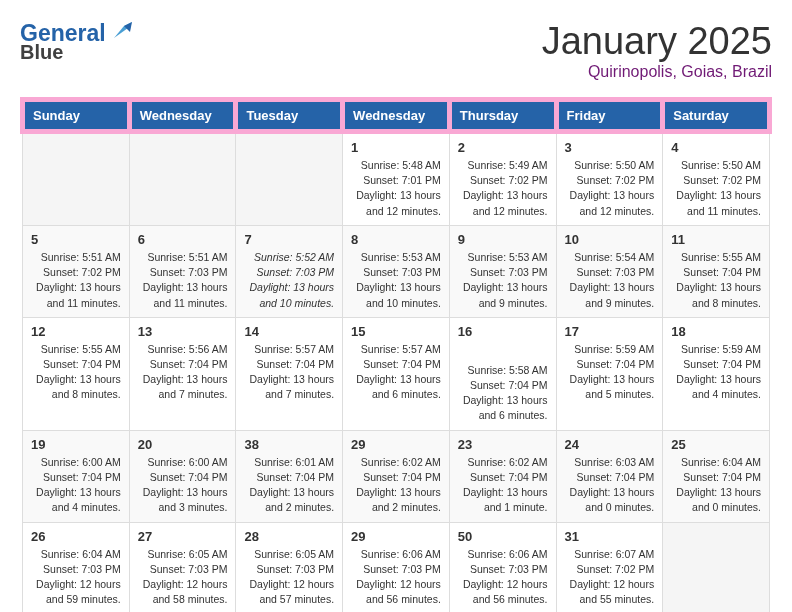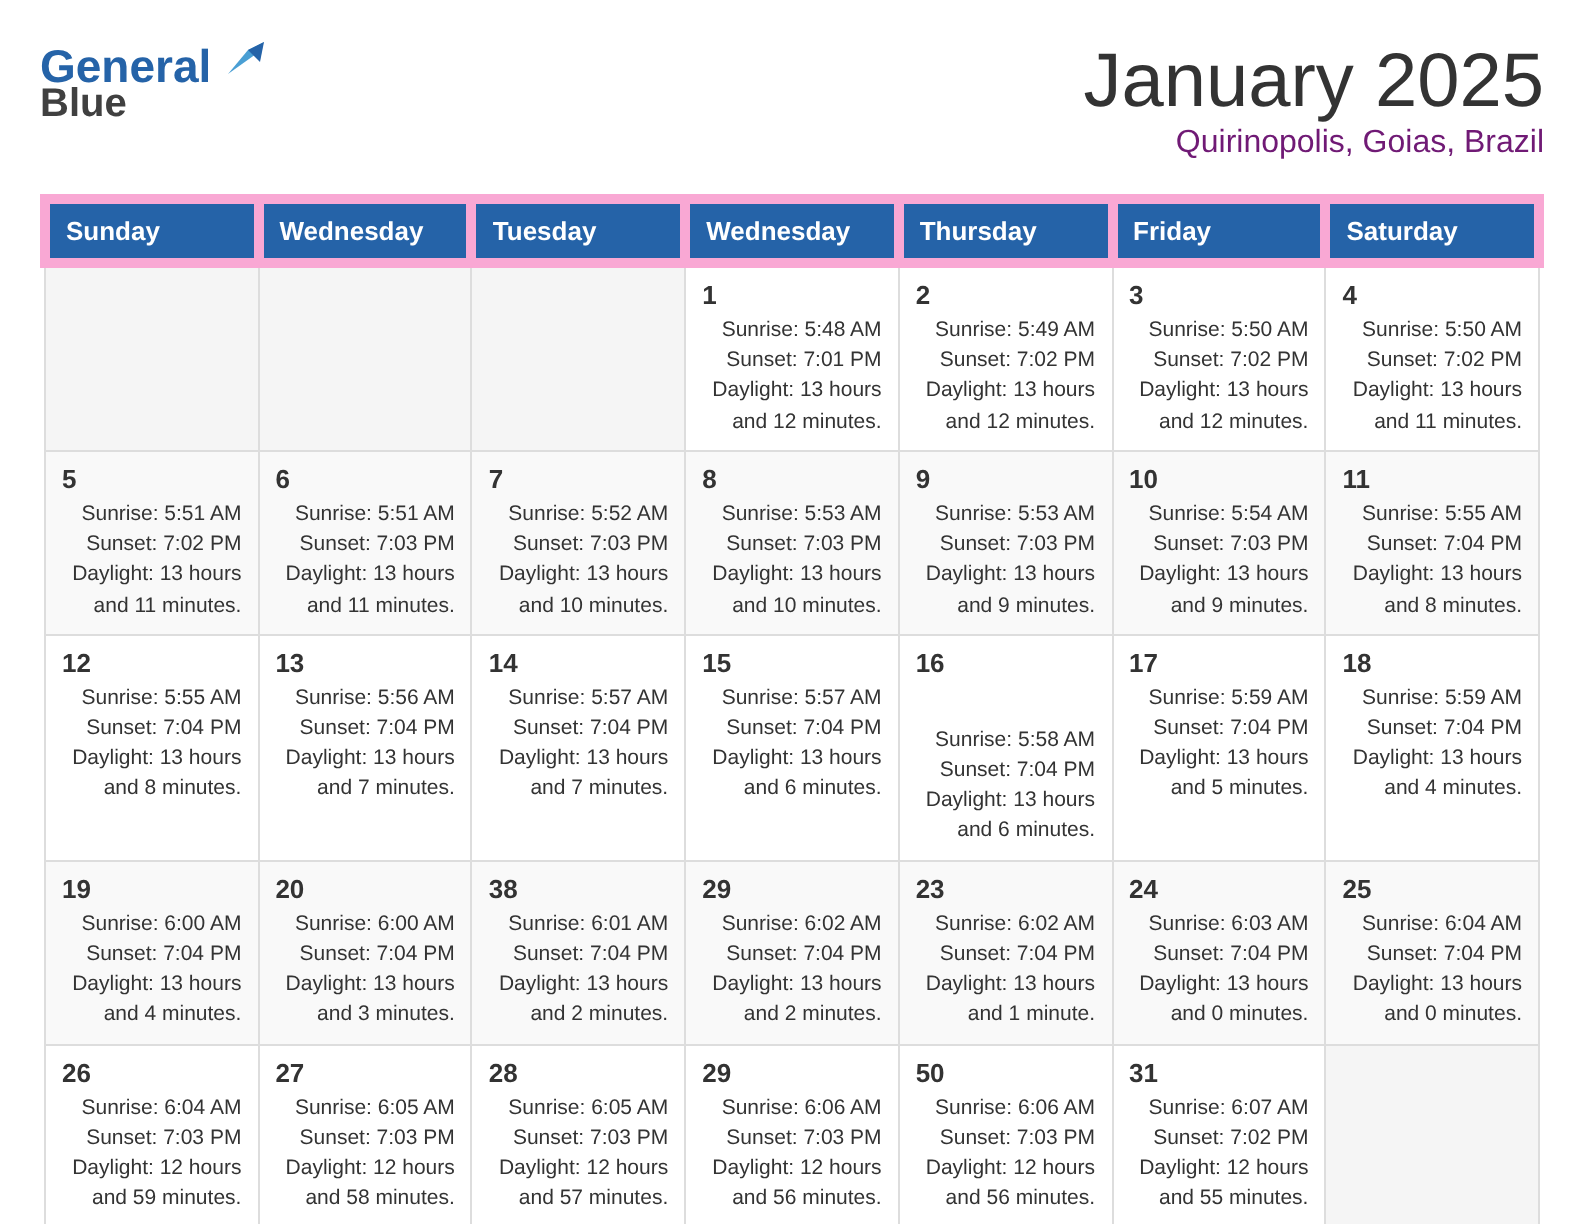--- a/index.html
+++ b/index.html
@@ -149,21 +149,21 @@
 Daylight: 13 hours and 11 minutes.</div>
         </td>
         <td>
           <span class="day-number">6</span>
           <div class="day-info" style="white-space: pre-line;">Sunrise: 5:51 AM
 Sunset: 7:03 PM
 Daylight: 13 hours and 11 minutes.</div>
         </td>
         <td>
           <span class="day-number">7</span>
-          <div class="day-info" style="white-space: pre-line;">Sunrise: 5:52 AM
+          <div class="day-info" style="white-space: pre-line; font-style: italic;">Sunrise: 5:52 AM
 Sunset: 7:03 PM
 Daylight: 13 hours and 10 minutes.</div>
         </td>
         <td>
           <span class="day-number">8</span>
           <div class="day-info" style="white-space: pre-line;">Sunrise: 5:53 AM
 Sunset: 7:03 PM
 Daylight: 13 hours and 10 minutes.</div>
         </td>
         <td>

